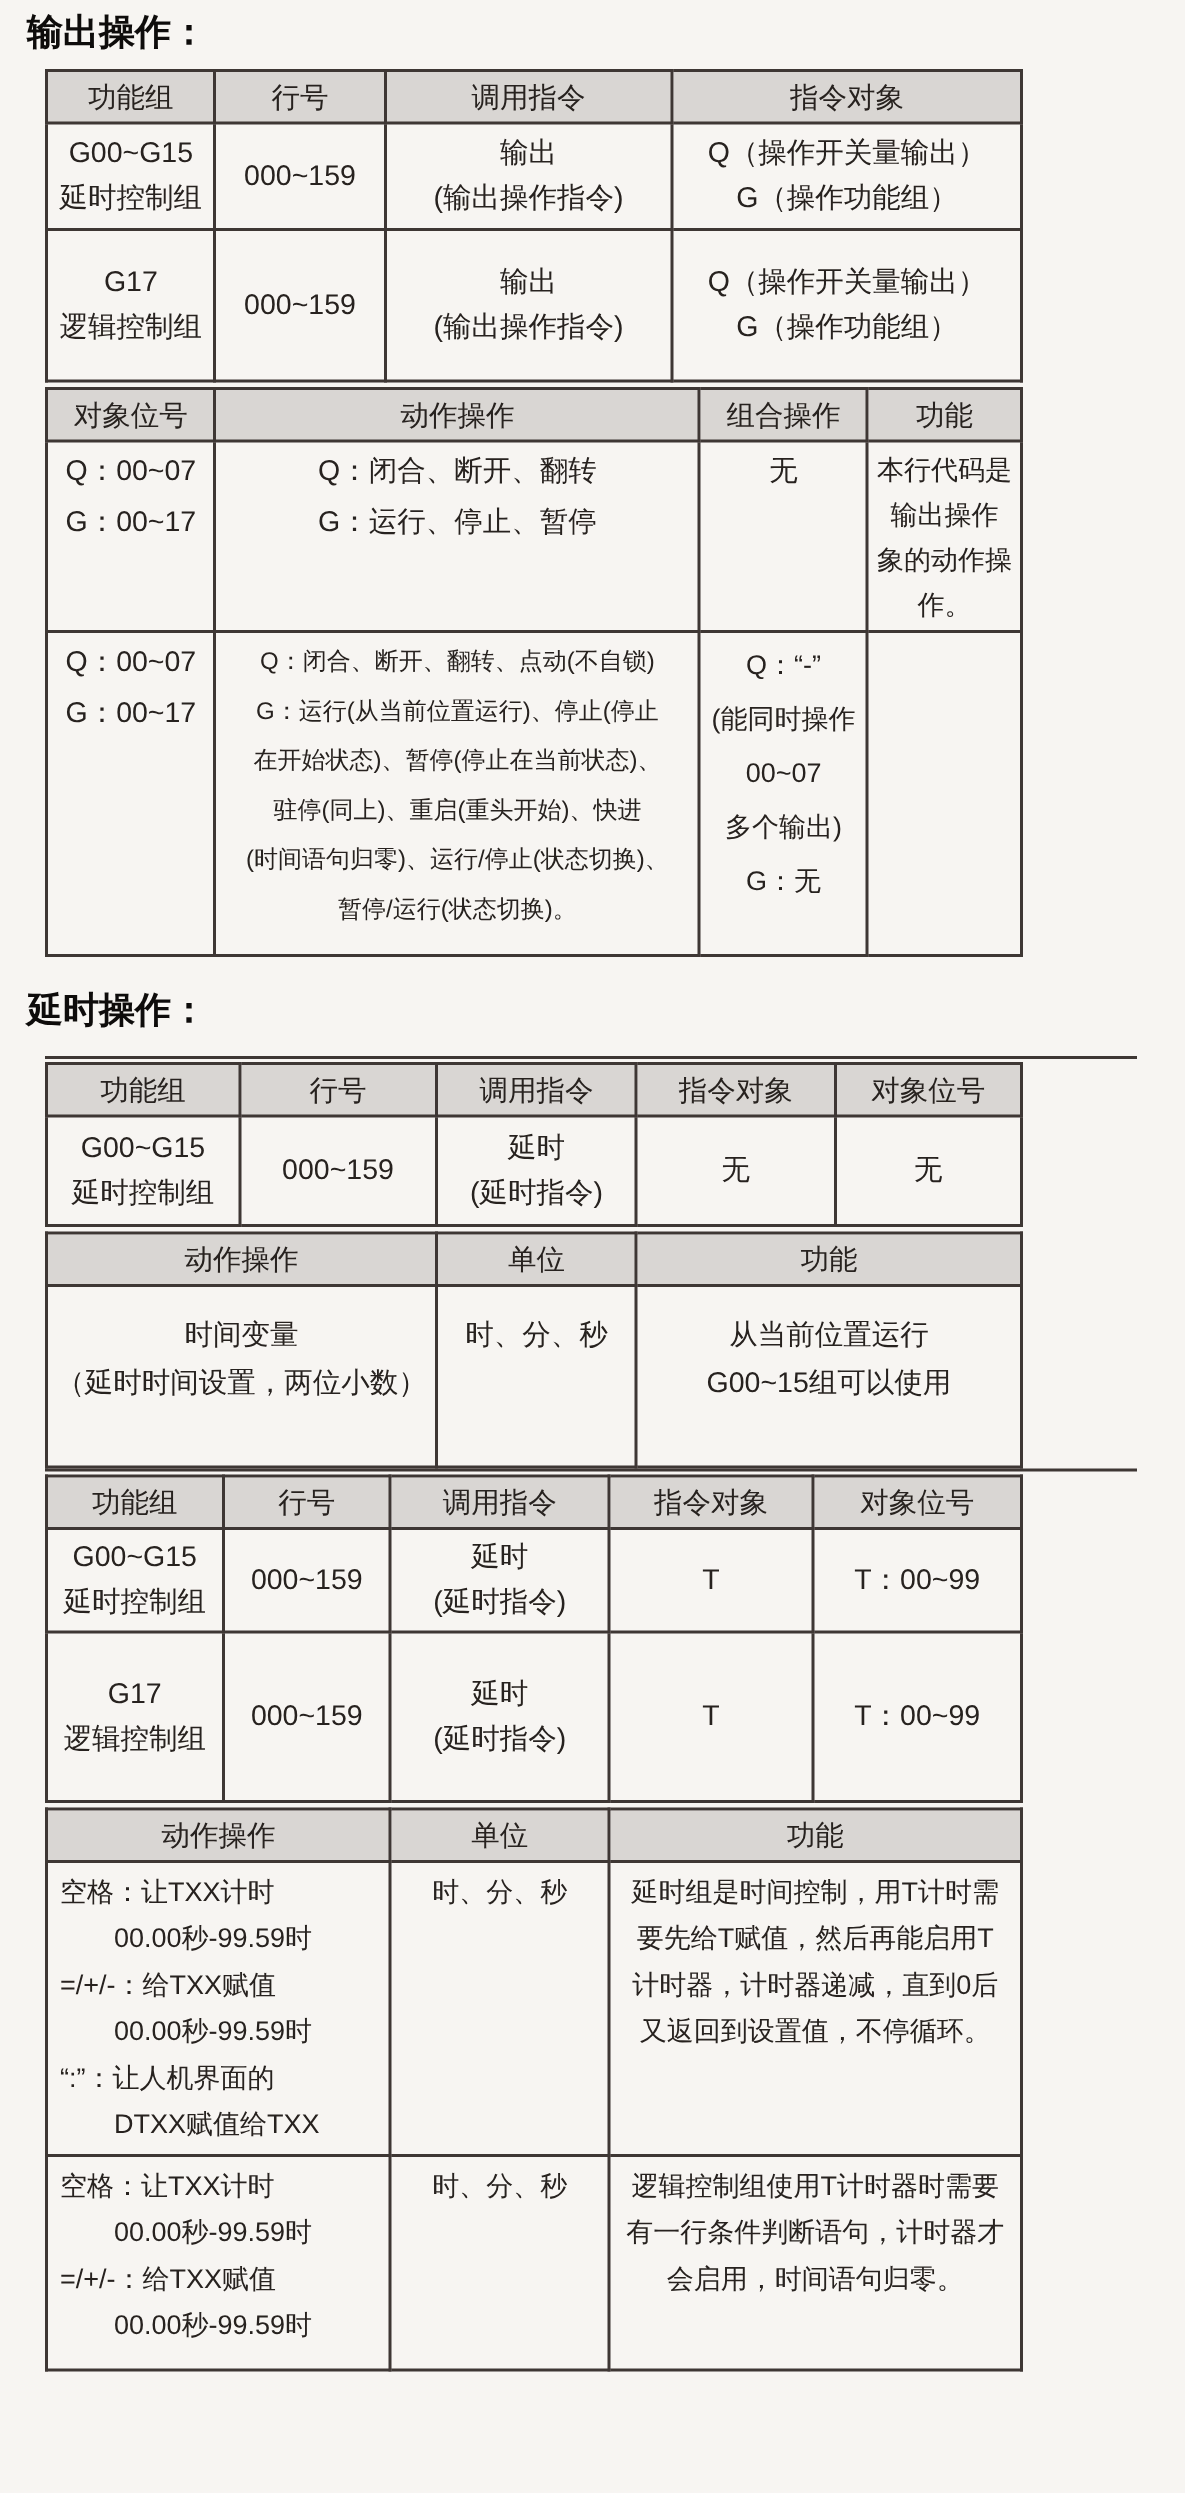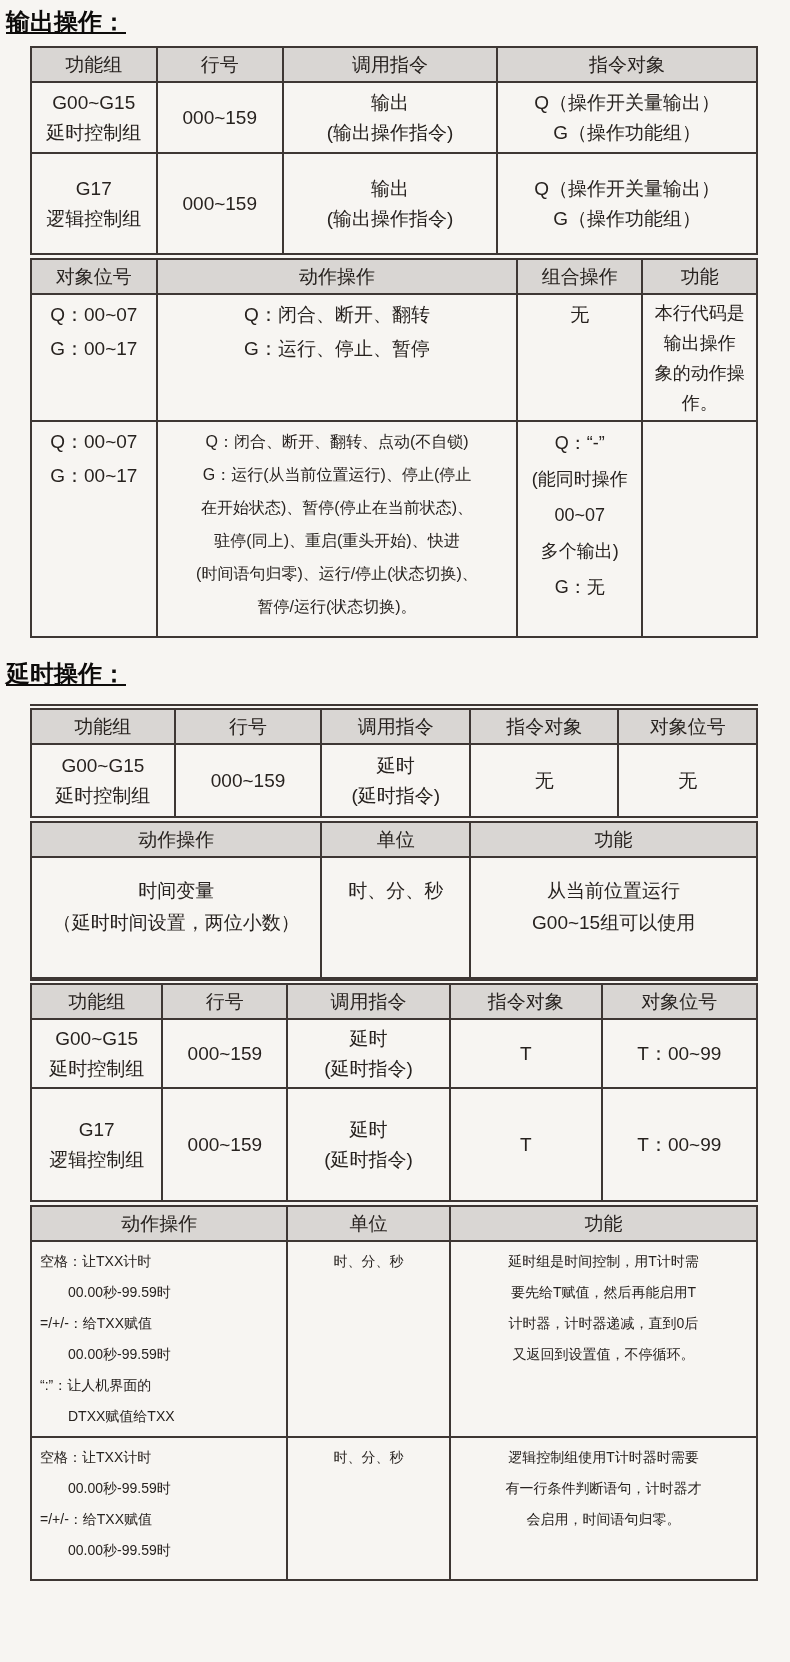--- a/index.html
+++ b/index.html
@@ -4,28 +4,28 @@
 <style>
   html,body{margin:0;padding:0;}
   body{
     width:790px;height:1662px;overflow:hidden;
     background:#f7f5f2;
     font-family:"Liberation Sans","DejaVu Sans",sans-serif;
     color:#27221f;
   }
   .wrap{padding-top:6px;}
   h2.title{
-    margin:0 0 8px 6px;
-    font-size:24px;line-height:32px;font-weight:bold;color:#0e0c0b;text-decoration:underline;
+    margin:0 0 8px 18px;
+    font-size:24px;line-height:32px;font-weight:bold;color:#0e0c0b;
   }
   h2.t2{margin-top:20px;margin-bottom:14px;}
   h2.t3{margin-top:24px;margin-bottom:12px;}
   .tblwrap{margin-left:30px;width:728px;}
   .rule{width:728px;height:0;border-top:2px solid #3e3734;margin-bottom:2px;}
-  table{border-collapse:collapse;width:728px;table-layout:fixed;background:#f7f5f2;}
+  table{border-collapse:collapse;width:652px;table-layout:fixed;background:#f7f5f2;}
   .pB{margin-top:3px;}
   td,th{
     border:2px solid #3e3734;
     white-space:pre-line;
     overflow:hidden;
     padding:2px 4px;
     text-align:center;
   }
   th{background:#d9d6d3;font-size:19px;font-weight:normal;height:29px;}
   
@@ -41,21 +41,21 @@
   .t1b .func1{font-size:18px;line-height:30px;}
   .t1b .ops2{font-size:16px;line-height:33px;}
   .t1b .combo2{font-size:18px;line-height:36px;}
   
   .t2a tr.r0{height:73px;}
   .t2b td{font-size:19px;line-height:32px;padding-top:17px;}
   .t2b tr.r0{height:121px;}
   
   .t3a tr.r0{height:69px;}
   .t3a tr.r1{height:113px;}
-  .t3b td{font-size:14px;line-height:31px;padding-top:4px;}
+  .t3b td{font-size:18px;line-height:31px;padding-top:4px;}
   .t3b tr.r0{height:196px;}
   .t3b tr.r1{height:143px;}
   .t3b .acts{text-align:left;padding-left:8px;}
 </style>
 </head>
 <body>
 
 <div class="wrap">
 
   <h2 class="title">输出操作：</h2>

